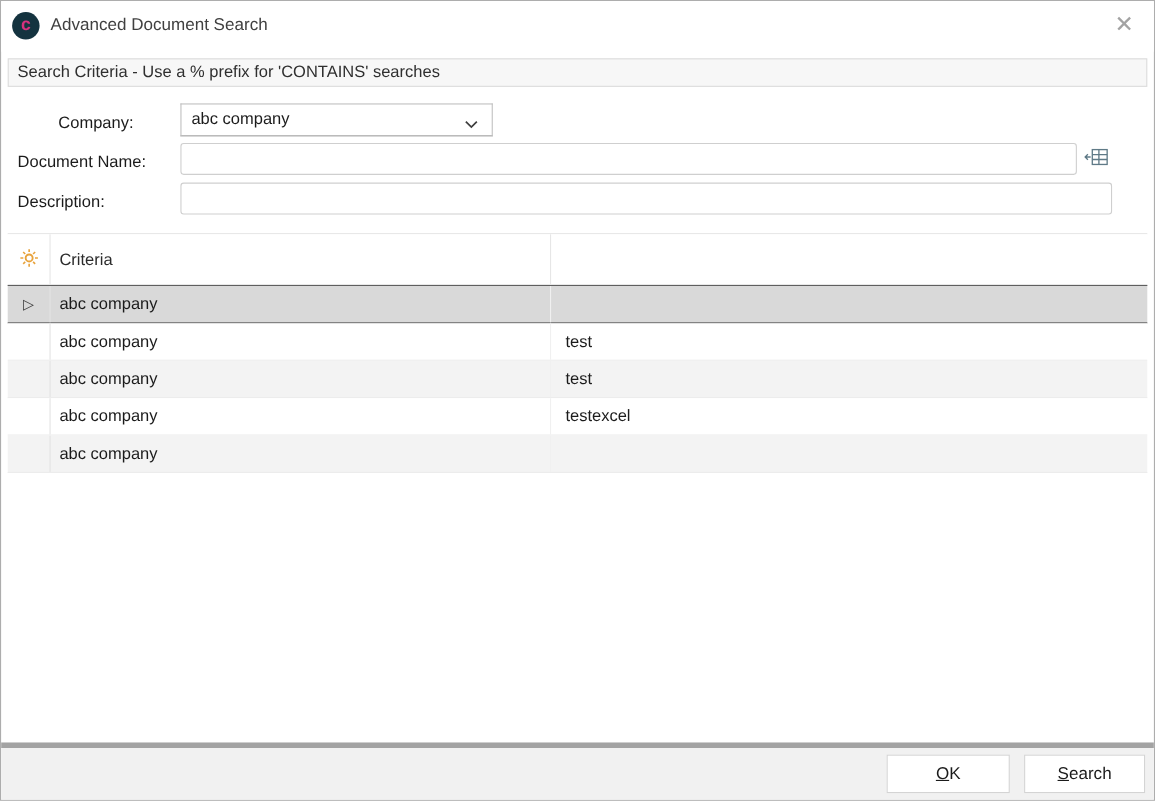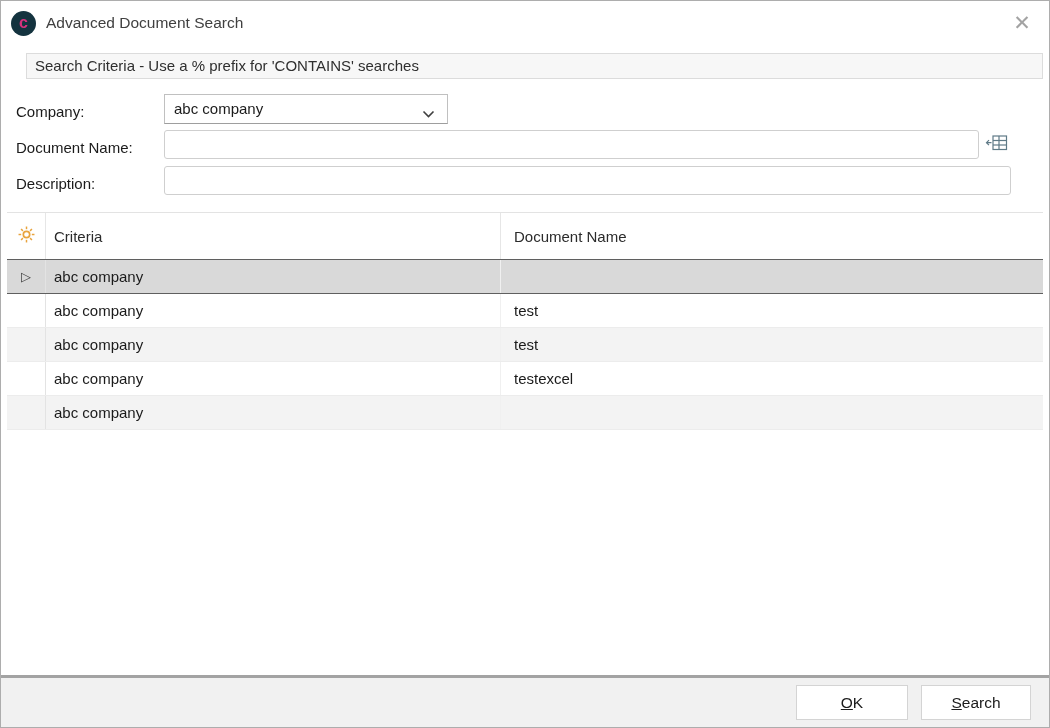--- a/index.html
+++ b/index.html
@@ -8,25 +8,25 @@
 
   .dialog { position: relative; width: 1050px; height: 728px; background: #fff; border: 1px solid #adadad; overflow: hidden; }
 
   
   .titlebar { position: absolute; top: 0; left: 0; right: 0; height: 46px; background: #fff; }
   .app-logo { position: absolute; left: 10px; top: 10px; width: 25px; height: 25px; border-radius: 50%; background: #14333f; color: #d6317d; font-weight: bold; font-size: 16px; line-height: 24px; text-align: center; }
   .window-title { position: absolute; left: 45px; top: 13px; font-size: 15.5px; color: #404040; }
   .close-btn { position: absolute; right: 14px; top: 9px; width: 26px; height: 26px; font-size: 21px; line-height: 26px; text-align: center; color: #a3a3a3; cursor: default; }
 
   
-  .criteria-bar { position: absolute; left: 6px; right: 6px; top: 52px; height: 26px; background: #f7f7f7; border: 1px solid #dcdcdc; line-height: 24px; padding-left: 8px; font-size: 15px; color: #2f2f2f; margin-left: 19px; }
+  .criteria-bar { position: absolute; left: 6px; right: 6px; top: 52px; height: 26px; background: #f7f7f7; border: 1px solid #dcdcdc; line-height: 24px; padding-left: 8px; font-size: 15px; color: #2f2f2f; }
 
   
   .form-label { position: absolute; left: 15px; font-size: 15px; color: #1b1b1b; }
-  .lbl-company { top: 102px; }
+  .lbl-company { top: 102px; margin-left: 37px; }
   .lbl-docname { top: 138px; }
   .lbl-desc    { top: 174px; }
 
   .combo { position: absolute; left: 163px; top: 93px; width: 284px; height: 30px; background: #fff; border: 1px solid #c0c0c0; border-bottom-color: #9e9e9e; }
   .combo-value { position: absolute; left: 9px; top: 0; line-height: 28px; font-size: 15px; color: #1b1b1b; }
   .combo-chevron { position: absolute; right: 12px; top: 10px; }
 
   .text-input { position: absolute; height: 29px; background: #fff; border: 1px solid #cfcfcf; border-radius: 3px; font-family: "Liberation Sans", "DejaVu Sans", sans-serif; font-size: 15px; padding: 0 8px; color: #1b1b1b; outline: none; }
   .input-docname { left: 163px; top: 129px; width: 815px; }
   .input-desc    { left: 163px; top: 165px; width: 847px; }
@@ -42,21 +42,21 @@
 
   .grid-row { display: flex; height: 34px; border-bottom: 1px solid #ececec; background: #fff; }
   .grid-row.alt { background: #f3f3f3; }
   .grid-row.selected { background: #d9d9d9; border-top: 1px solid #5f5f5f; border-bottom: 1px solid #5f5f5f; height: 35px; margin-top: -1px; }
   .cell { display: flex; align-items: center; font-size: 15px; color: #1b1b1b; overflow: hidden; white-space: nowrap; }
   .cell.indicator { width: 39px; justify-content: center; border-right: 1px solid #e3e3e3; color: #3f3f3f; font-size: 13px; }
   .cell.company { width: 455px; padding-left: 8px; border-right: 1px solid #f0f0f0; }
   .cell.docname { flex: 1; padding-left: 13px; }
 
   
-  .footer { position: absolute; left: 0; right: 0; bottom: 0; height: 52px; background: #f1f1f1; border-top: 3px solid #a3a3a3; display: flex; justify-content: flex-end; align-items: center; gap: 13px; padding-right: 18px; }
+  .footer { position: absolute; left: 0; right: 0; bottom: 0; height: 52px; background: #f1f1f1; border-top: 5px solid #a3a3a3; display: flex; justify-content: flex-end; align-items: center; gap: 13px; padding-right: 8px; }
   .footer-btn { height: 35px; background: #fff; border: 1px solid #d4d4d4; font-family: "Liberation Sans", "DejaVu Sans", sans-serif; font-size: 15.5px; color: #1b1b1b; cursor: default; }
   .btn-ok { width: 112px; }
   .btn-cancel { width: 110px; }
   .btn-label { display: inline-block; }
   .btn-label::first-letter { text-decoration: underline; }
 </style>
 </head>
 <body>
 
 <div class="dialog">
@@ -111,21 +111,20 @@
               <line x1="13" y1="8" x2="15.5" y2="8"></line>
               <line x1="2.9" y1="2.9" x2="4.6" y2="4.6"></line>
               <line x1="11.4" y1="11.4" x2="13.1" y2="13.1"></line>
               <line x1="11.4" y1="4.6" x2="13.1" y2="2.9"></line>
               <line x1="2.9" y1="13.1" x2="4.6" y2="11.4"></line>
             </g>
           </svg>
         </span>
       </div>
       <div class="hcell company">Criteria</div>
-      <div class="hcell docname">Document Name</div>
     </div>
     <div>
         <div class="grid-row selected">
       <div class="cell indicator">▷</div>
       <div class="cell company">abc company</div>
     </div>
         <div class="grid-row">
       <div class="cell indicator"></div>
       <div class="cell company">abc company</div>
       <div class="cell docname">test</div>

